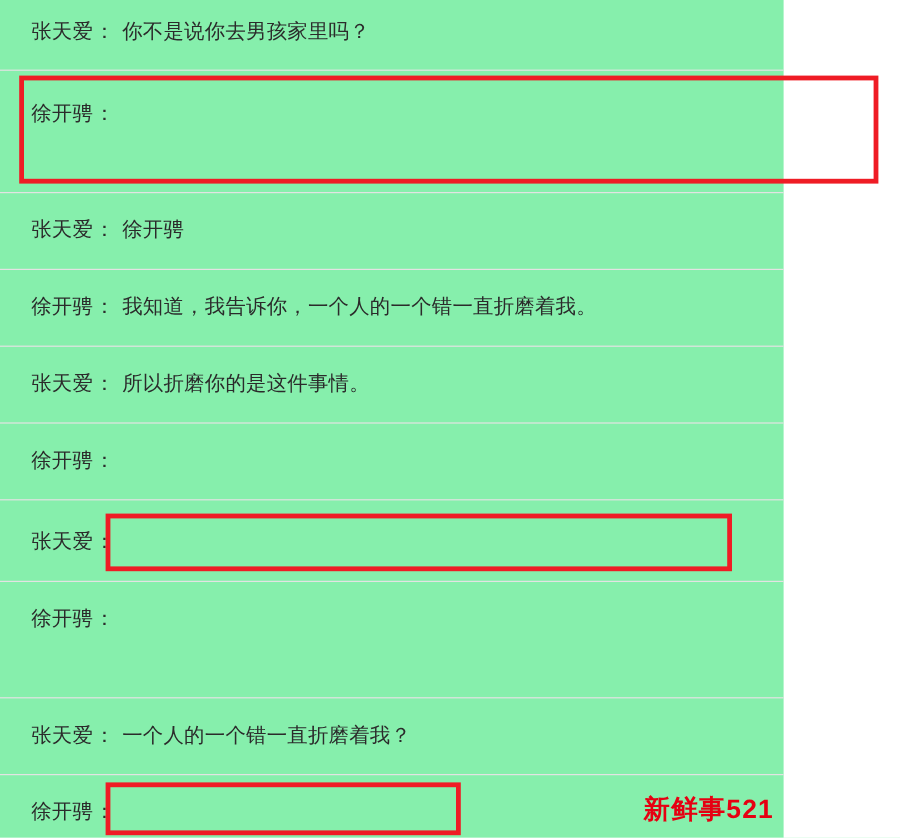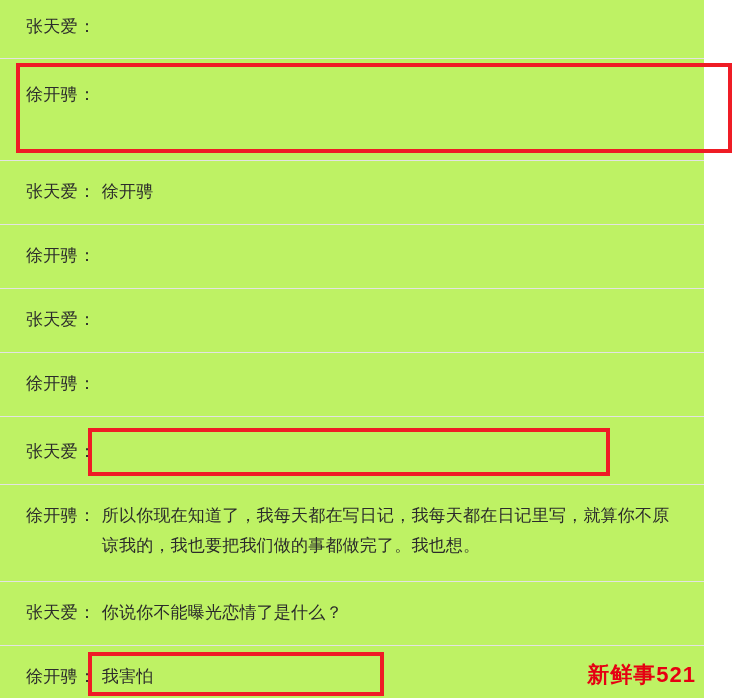--- a/index.html
+++ b/index.html
@@ -9,23 +9,23 @@
   }
   body {
     width: 750px;
     height: 698px;
     position: relative;
     font-family: "Liberation Sans", sans-serif;
     overflow: hidden;
   }
   .page {
     position: relative;
-    width: 704px;
+    width: 653px;
     height: 698px;
-    background: #bef264;
+    background: #86efac;
     text-decoration: underline;
   }
   .line {
     position: absolute;
     left: 0;
     right: 0;
     height: 1px;
     background: #e3e3e3;
   }
   .msg {
@@ -108,69 +108,70 @@
   <div class="line" id="d3"></div>
   <div class="line" id="d4"></div>
   <div class="line" id="d5"></div>
   <div class="line" id="d6"></div>
   <div class="line" id="d7"></div>
   <div class="line" id="d8"></div>
 
   <div class="msg" id="m0">
     <span class="speaker">张天爱</span>
     <span class="colon">：</span>
+    <span class="text">你不是说你去男孩家里吗？</span>
   </div>
 
   <div class="msg" id="m1">
     <span class="speaker">徐开骋</span>
     <span class="colon">：</span>
   </div>
 
   <div class="msg" id="m2">
     <span class="speaker">张天爱</span>
     <span class="colon">：</span>
     <span class="text">徐开骋</span>
   </div>
 
   <div class="msg" id="m3">
     <span class="speaker">徐开骋</span>
     <span class="colon">：</span>
+    <span class="text">我知道，我告诉你，一个人的一个错一直折磨着我。</span>
   </div>
 
   <div class="msg" id="m4">
     <span class="speaker">张天爱</span>
     <span class="colon">：</span>
+    <span class="text">所以折磨你的是这件事情。</span>
   </div>
 
   <div class="msg" id="m5">
     <span class="speaker">徐开骋</span>
     <span class="colon">：</span>
   </div>
 
   <div class="msg" id="m6">
     <span class="speaker">张天爱</span>
     <span class="colon">：</span>
   </div>
 
   <div class="msg" id="m7">
     <span class="speaker">徐开骋</span>
     <span class="colon">：</span>
-    <span class="text">所以你现在知道了，我每天都在写日记，我每天都在日记里写，就算你不原谅我的，我也要把我们做的事都做完了。我也想。</span>
   </div>
 
   <div class="msg" id="m8">
     <span class="speaker">张天爱</span>
     <span class="colon">：</span>
-    <span class="text">你说你不能曝光恋情了是什么？</span>
+    <span class="text">一个人的一个错一直折磨着我？</span>
   </div>
 
   <div class="msg" id="m9">
     <span class="speaker">徐开骋</span>
     <span class="colon">：</span>
-    <span class="text">我害怕</span>
   </div>
 
   <div class="hl" id="hl0"></div>
   <div class="hl" id="hl1"></div>
   <div class="hl" id="hl2"></div>
 
   <div class="watermark">新鲜事521</div>
 
 </div>
 

